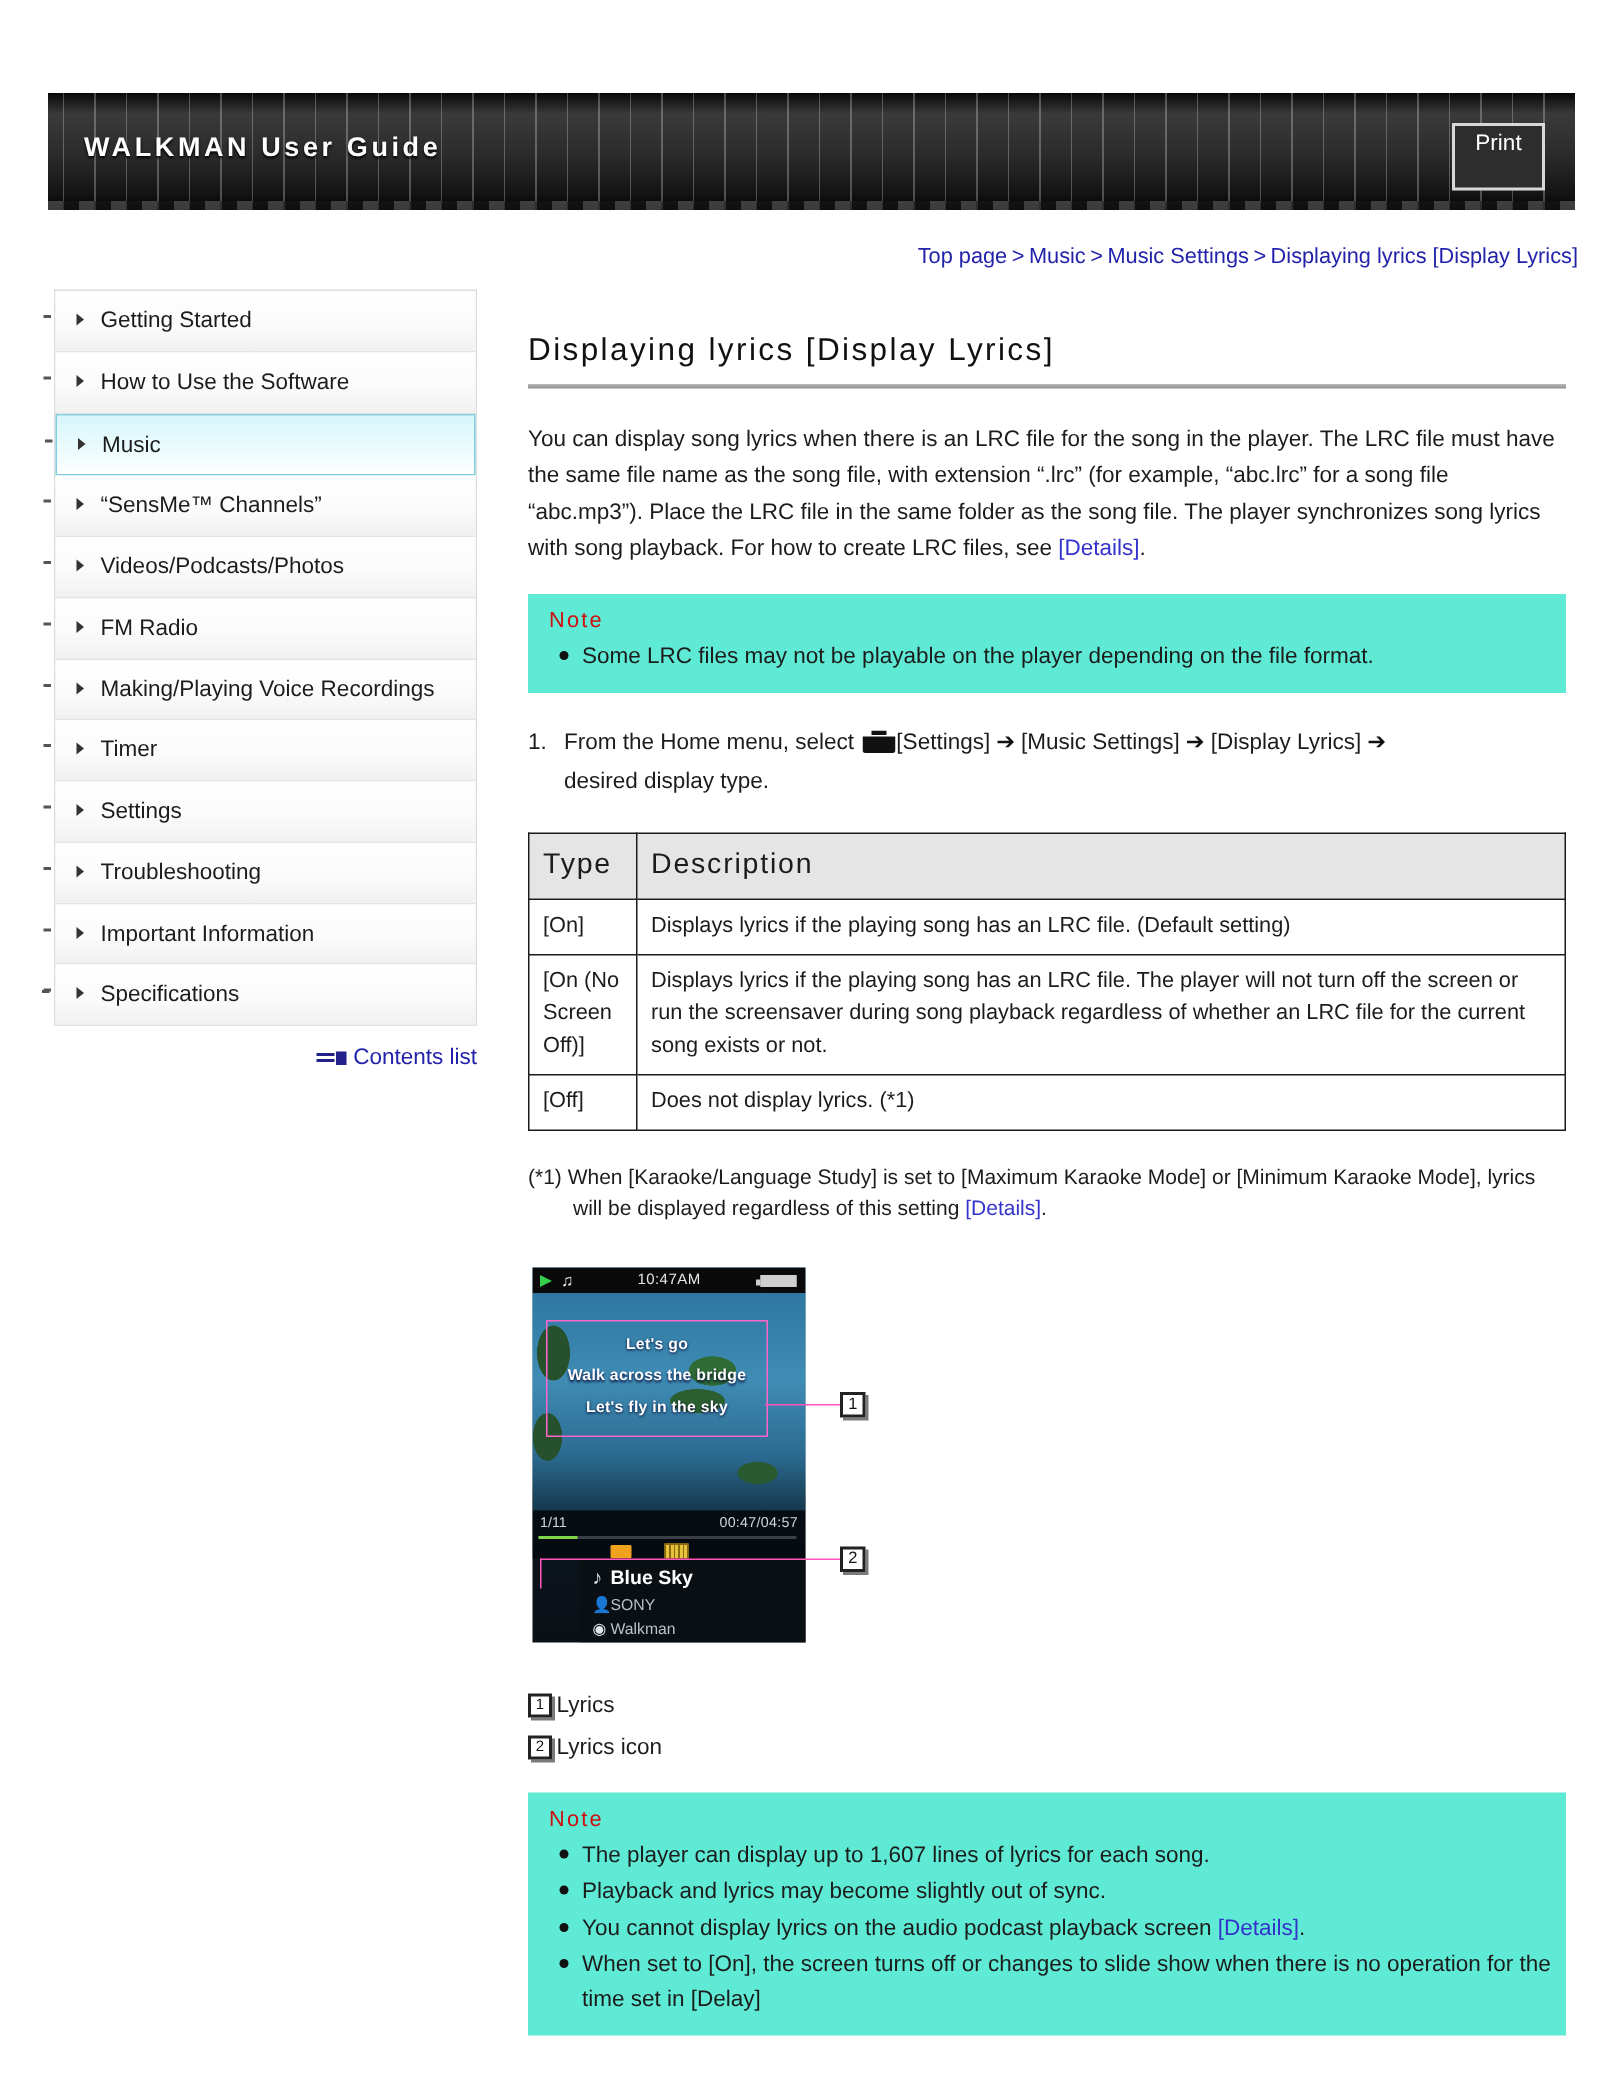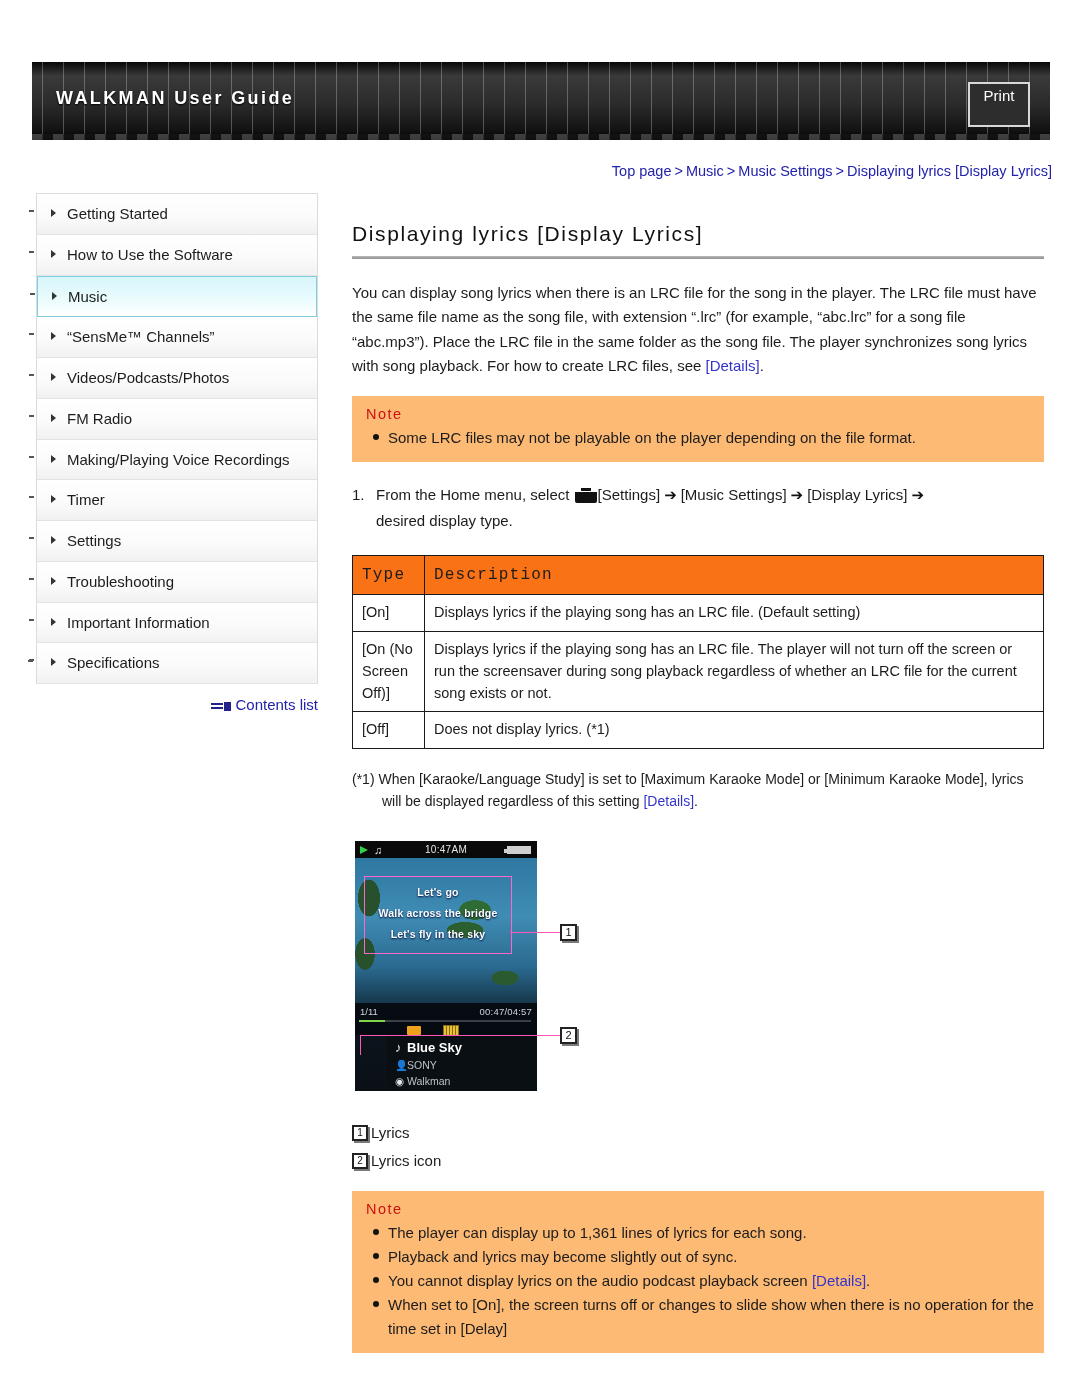--- a/index.html
+++ b/index.html
@@ -123,21 +123,21 @@
     color:#111; font-weight:normal;
     margin:0 0 10px 0;
   }
   .title-rule { height:3px; background:linear-gradient(180deg,#b9b9b9,#8f8f8f); margin-bottom:22px; }
 
   .para { font-size:15px; line-height:1.62; color:#1c1c1c; margin:0 0 18px 0; }
   .lnk { color:#3333cc; text-decoration:none; cursor:pointer; }
 
   
   .note {
-    background:#fdba74;
+    background:#5eead4;
     padding:10px 0 12px 14px;
     margin:0 0 20px 0;
   }
   .note-head { color:#cc1111; font-size:14.5px; letter-spacing:1.5px; margin-bottom:4px; }
   .note ul { list-style:none; margin:0; padding:0; }
   .note li {
     position:relative; padding-left:22px;
     font-size:15px; line-height:1.55; color:#1c1c1c; margin-bottom:1px;
   }
   .note li::before{
@@ -157,21 +157,21 @@
     border-radius:2px;
   }
   .arrow-ic{ display:inline-block; padding:0 4px; font-size:15px; color:#111; }
 
   
   table.spec { border-collapse:collapse; width:692px; margin:0 0 20px 0; font-size:14.5px; }
   table.spec th, table.spec td {
     border:1px solid #1a1a1a; padding:7px 9px; text-align:left;
     vertical-align:top; line-height:1.5; color:#1c1c1c; font-weight:normal;
   }
-  table.spec thead th { background:#f97316; letter-spacing:1.2px; font-size:16px;font-family:Liberation Mono, monospace; }
+  table.spec thead th { background:#e5e5e5; letter-spacing:1.2px; font-size:19px; }
   table.spec .col-type { width:72px; }
 
   .footnote { font-size:14px; line-height:1.55; color:#1c1c1c; margin:0 0 26px 0; padding-left:30px; text-indent:-30px; }
 
   .sub-head { font-size:18.5px; letter-spacing:1.7px; color:#111; margin:0 0 16px 0; font-weight:normal; }
 
   
   .figure { position:relative; width:692px; height:268px; margin-bottom:14px; }
   .device {
     position:absolute; left:3px; top:2px; width:182px; height:250px;
@@ -432,20 +432,20 @@
     </div>
     <div class="row">
       <span class="box">2</span>
       <span>Lyrics icon</span>
     </div>
   </div>
 
   <div class="note">
     <div class="note-head">Note</div>
     <ul>
-      <li><span>The player can display up to 1,361 lines of lyrics for each song.</span></li>
+      <li><span>The player can display up to 1,607 lines of lyrics for each song.</span></li>
       <li><span>Playback and lyrics may become slightly out of sync.</span></li>
       <li><span>You cannot display lyrics on the audio podcast playback screen </span><a class="lnk">[Details]</a><span>.</span></li>
       <li><span>When set to [On], the screen turns off or changes to slide show when there is no operation for the time set in [Delay] </span></li>
     </ul>
   </div>
 
 </div>
 
 </body></html>

